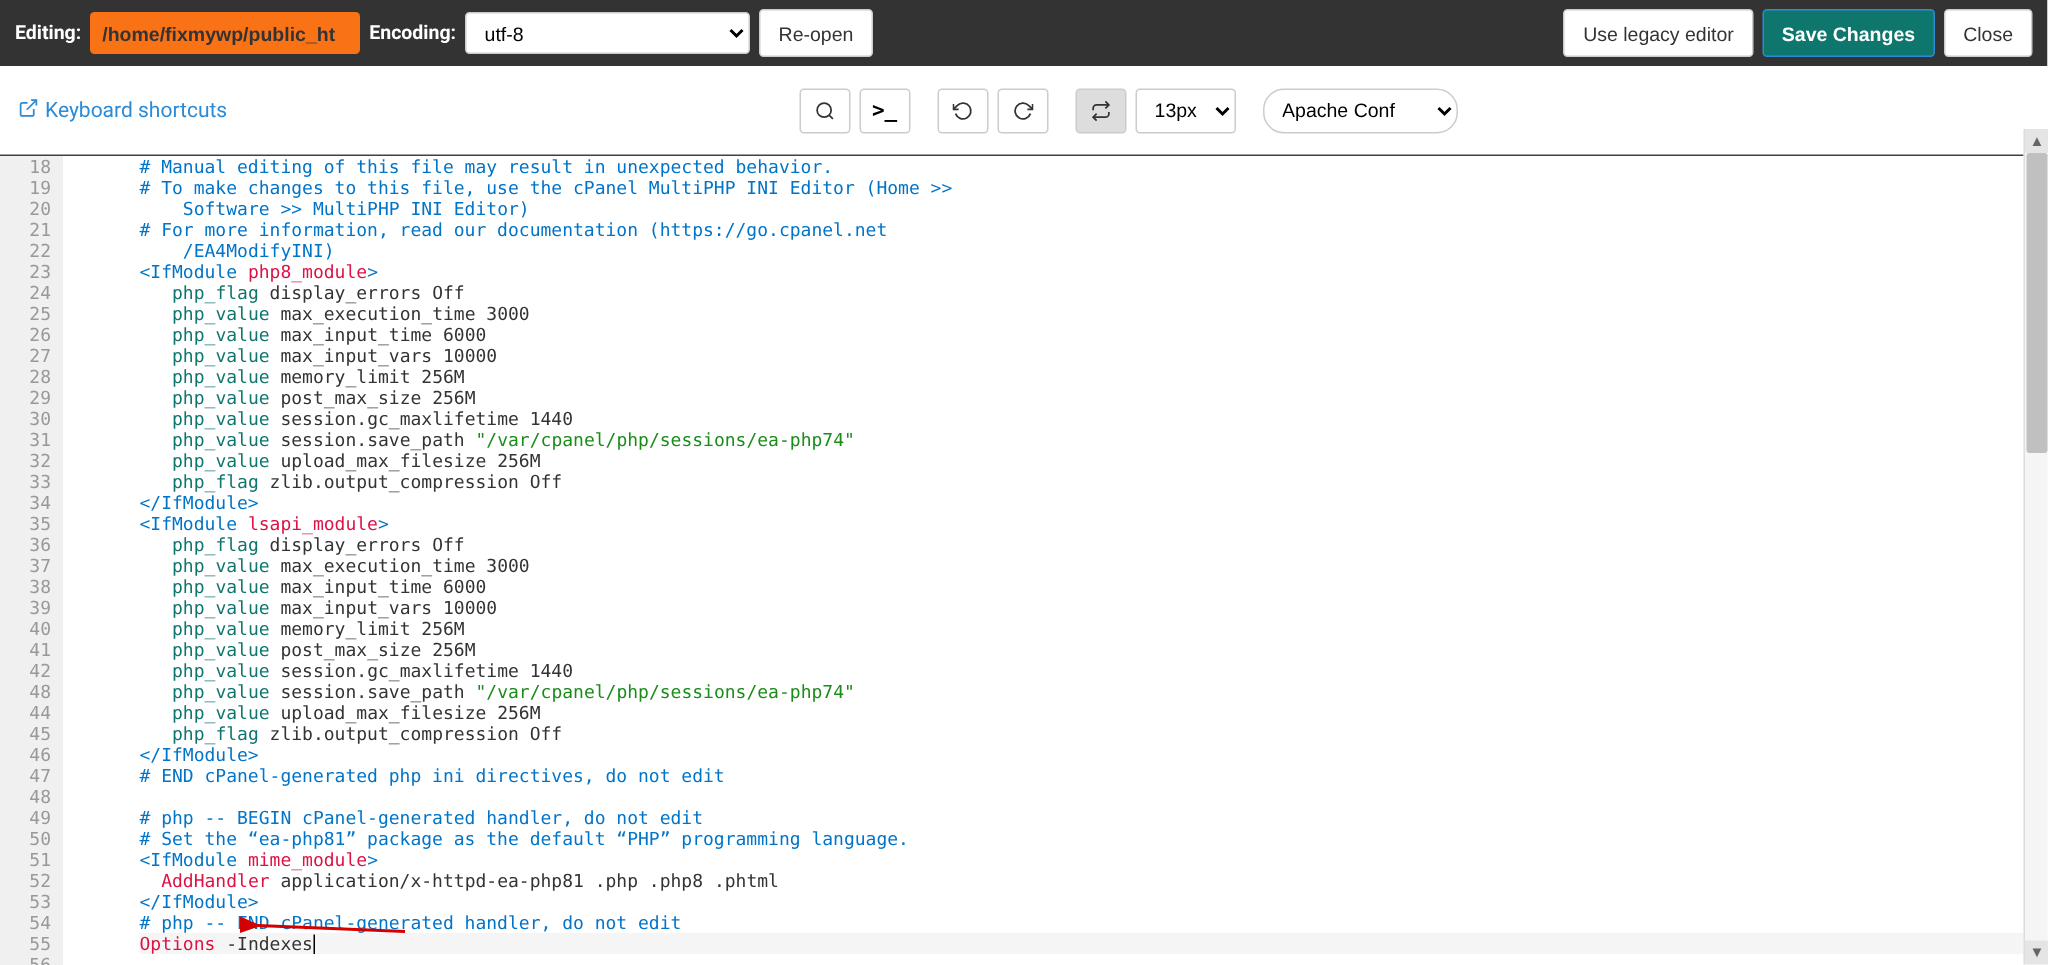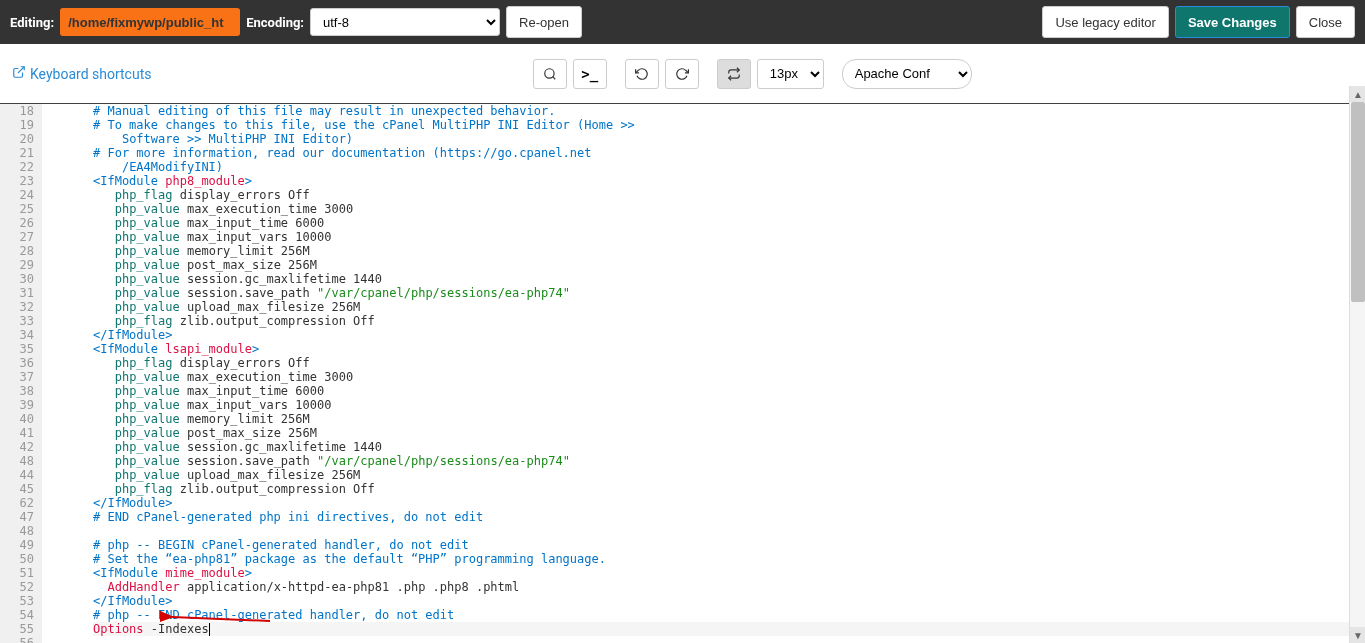--- a/index.html
+++ b/index.html
@@ -137,21 +137,21 @@
       <div>36</div>
       <div>37</div>
       <div>38</div>
       <div>39</div>
       <div>40</div>
       <div>41</div>
       <div>42</div>
       <div>48</div>
       <div>44</div>
       <div>45</div>
-      <div>62</div>
+      <div>46</div>
       <div>47</div>
       <div>48</div>
       <div>49</div>
       <div>50</div>
       <div>51</div>
       <div>52</div>
       <div>53</div>
       <div>54</div>
       <div>55</div>
       <div>56</div>

